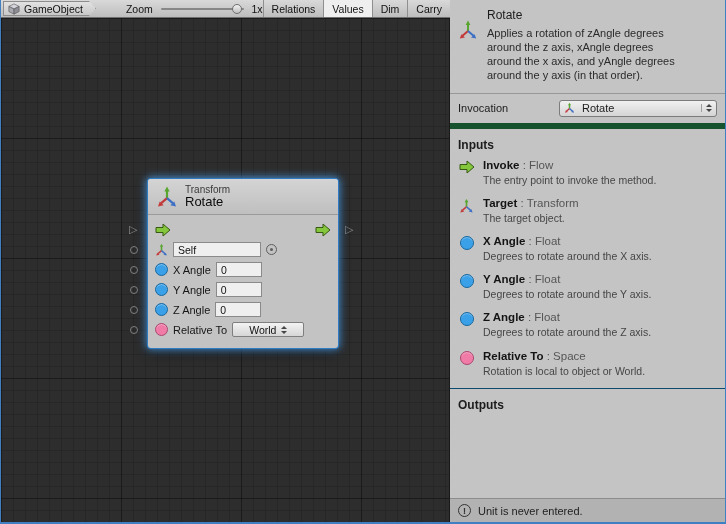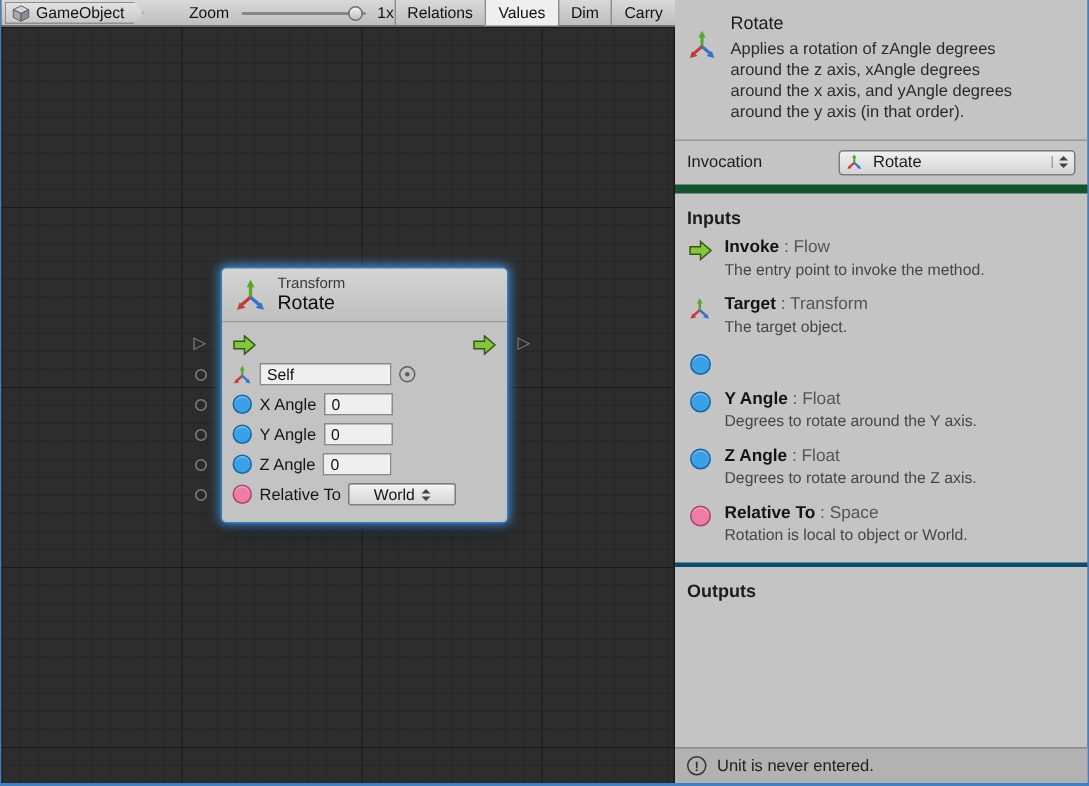--- a/index.html
+++ b/index.html
@@ -85,21 +85,21 @@
   .insp-title { font-size:12px; margin-bottom:5px; }
   .insp-desc { font-size:11px; color:#2b2b2b; line-height:1.27; width:202px; }
   .invocation { display:flex; align-items:center; justify-content:space-between;
     padding:6px 8px; border-bottom:6px solid #14532d; }
   .invocation-dd { width:158px; height:17px; display:flex; align-items:center; gap:5px;
     padding:0 4px; background:linear-gradient(#f1f1f1,#d4d4d4); border:1px solid #7c7c7c;
     border-radius:3px; }
   .invocation-dd .dd-label { flex:1; text-align:left; padding-left:2px; }
   .invocation-dd .stepper { border-left:1px solid #9e9e9e; padding-left:4px; }
   .section-title { font-weight:bold; font-size:12px; padding:9px 8px 7px; }
-  .outputs-sec { border-top:3px solid #0c4a6e; }
+  .outputs-sec { border-top:1px solid #0c4a6e; }
   .port-item { display:flex; gap:8px; padding:0 8px 10px; }
   .picon { width:17px; flex:none; display:flex; justify-content:center; padding-top:1px; }
   .pname { font-size:11.5px; }
   .pname b { font-weight:bold; color:#141414; }
   .ptype { color:#555555; }
   .pdesc { font-size:10.5px; color:#464646; margin-top:3px; line-height:1.25; width:205px; }
   .pc14 { width:14px; height:14px; }
   .warning-bar { margin-top:auto; display:flex; align-items:center; gap:7px; padding:0 8px;
     height:24px; background:#b2b2b2; border-top:1px solid #8c8c8c; font-size:11px; color:#222; }
   .warn-icon { width:13px; height:13px; border:1px solid #333; border-radius:50%; flex:none;
@@ -296,20 +296,24 @@
       <div>
         <div class="pname"><b>Target</b><span class="ptype"><span> : </span><span>Transform</span></span></div>
         <div class="pdesc">The target object.</div>
       </div>
     </div>
 
     <div class="port-item">
       <span class="picon">
         <span class="port-circle port-blue pc14"></span>
       </span>
+      <div>
+        <div class="pname"><b>X Angle</b><span class="ptype"><span> : </span><span>Float</span></span></div>
+        <div class="pdesc">Degrees to rotate around the X axis.</div>
+      </div>
     </div>
 
     <div class="port-item">
       <span class="picon">
         <span class="port-circle port-blue pc14"></span>
       </span>
       <div>
         <div class="pname"><b>Y Angle</b><span class="ptype"><span> : </span><span>Float</span></span></div>
         <div class="pdesc">Degrees to rotate around the Y axis.</div>
       </div>

